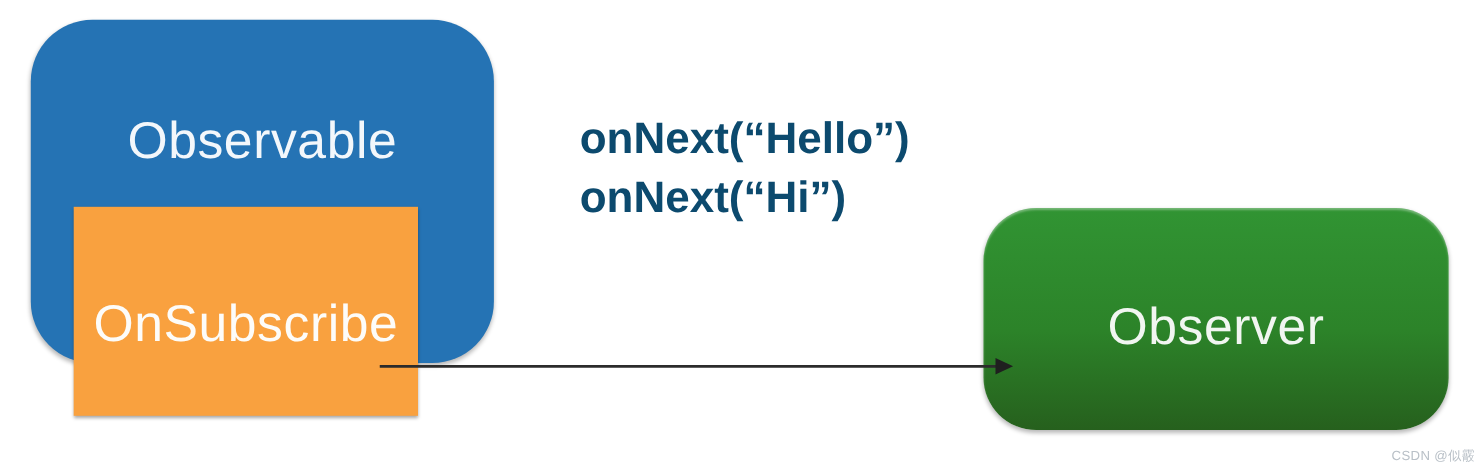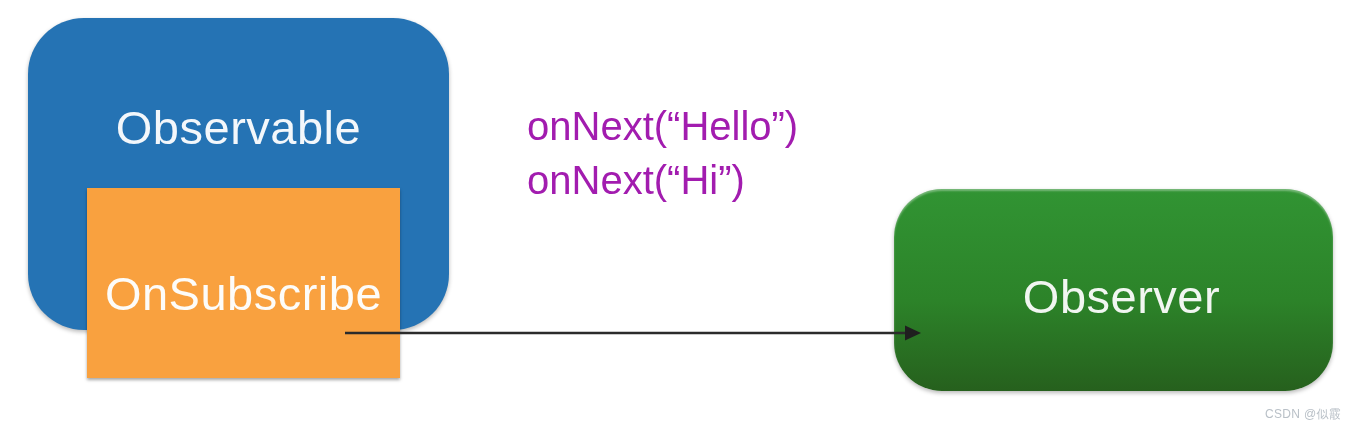--- a/index.html
+++ b/index.html
@@ -28,21 +28,21 @@
     text-align: center;
     font-size: 47px;
     font-weight: 300;
     letter-spacing: 0.5px;
     color: #f3f7fb;
   }
 
   
   .onsubscribe-box {
     position: absolute;
-    left: 59px; top: 170px;          
+    left: 39px; top: 170px;          
     width: 313px; height: 190px;
     background: #f9a13f;
     box-shadow: 0 2px 3px rgba(0,0,0,0.35);
     display: flex;
     align-items: center;
     justify-content: center;
   }
   .onsubscribe-label {
     font-size: 47px;
     font-weight: 300;
@@ -50,22 +50,22 @@
     color: #fdfcf9;
     padding-top: 20px;
   }
 
   
   .event-list {
     position: absolute;
     left: 527px; top: 99px;
     font-size: 40px;
     line-height: 54px;
-    color: #a21caf;
-    font-weight: 400;
+    color: #0c4a6e;
+    font-weight: 700;
     white-space: nowrap;
   }
 
   
   .arrow-svg {
     position: absolute;
     left: 345px; top: 320px;
     width: 580px; height: 26px;
     z-index: 5;
   }
@@ -74,21 +74,20 @@
   .observer-box {
     position: absolute;
     left: 894px; top: 189px;
     width: 423px; height: 202px;
     border-radius: 48px;
     background: linear-gradient(180deg, #319433 0%, #2c8329 55%, #26601d 100%);
     box-shadow: 0 2px 4px rgba(0,0,0,0.28), inset 0 2px 2px rgba(255,255,255,0.35);
     display: flex;
     align-items: center;
     justify-content: center;
-    padding-left: 16px;
   }
   .observer-label {
     font-size: 47px;
     font-weight: 300;
     letter-spacing: 0.5px;
     color: #f1f6f1;
     padding-top: 12px;
   }
 
   

